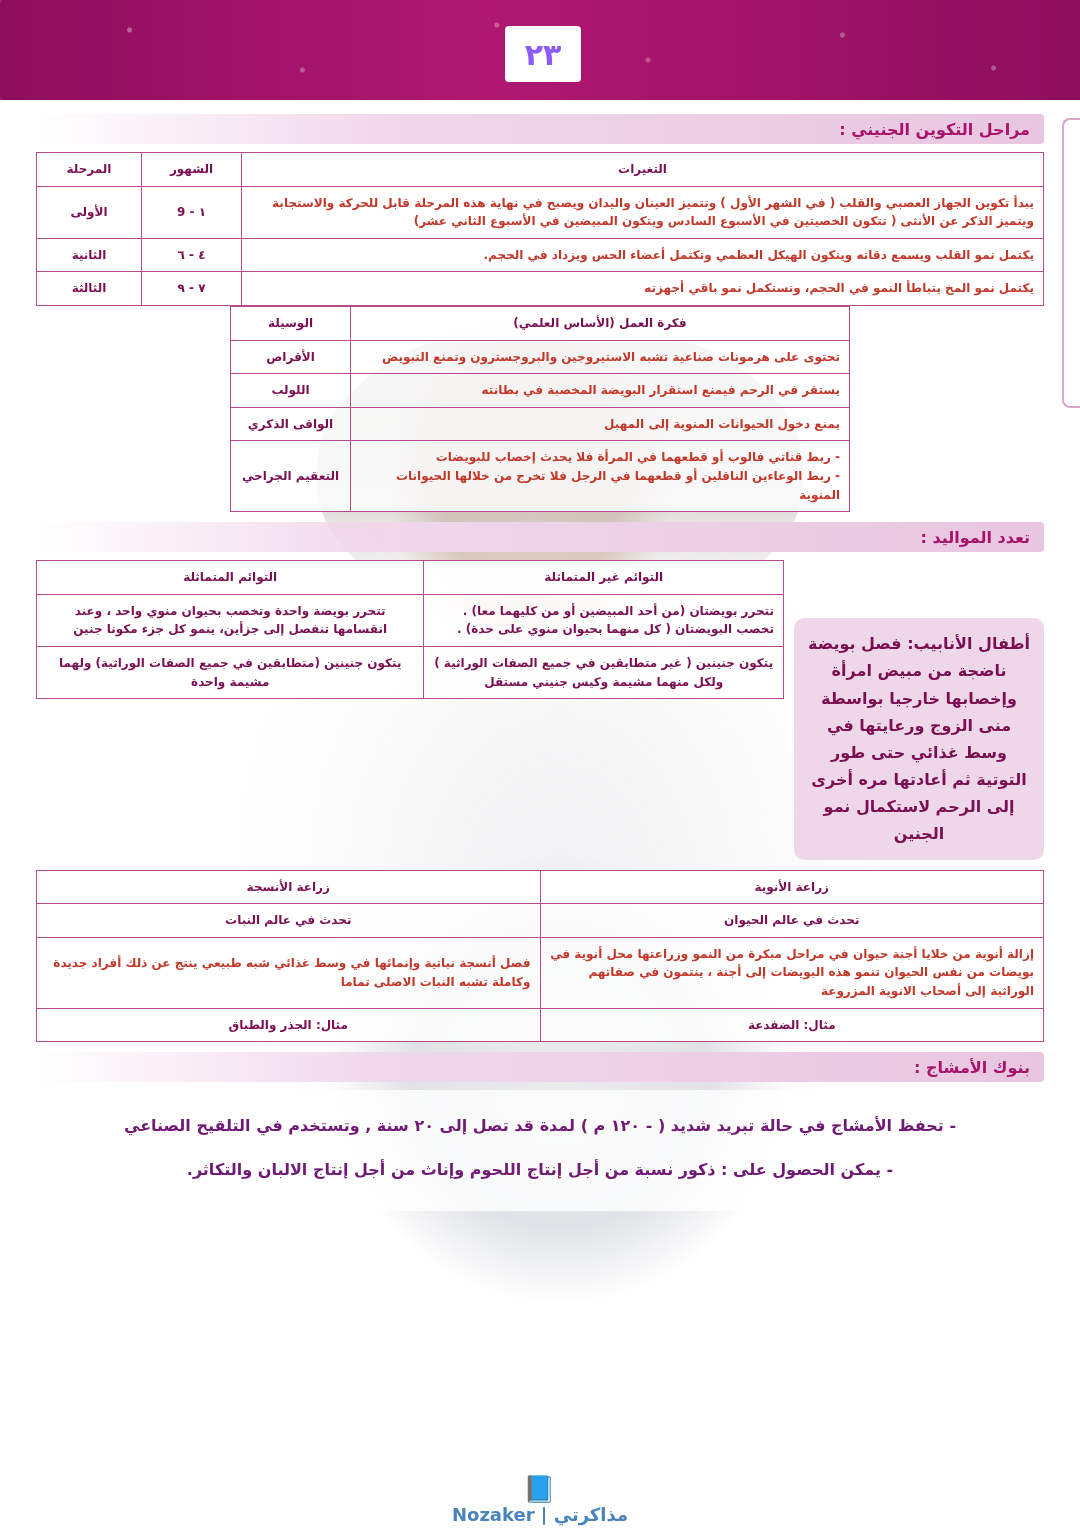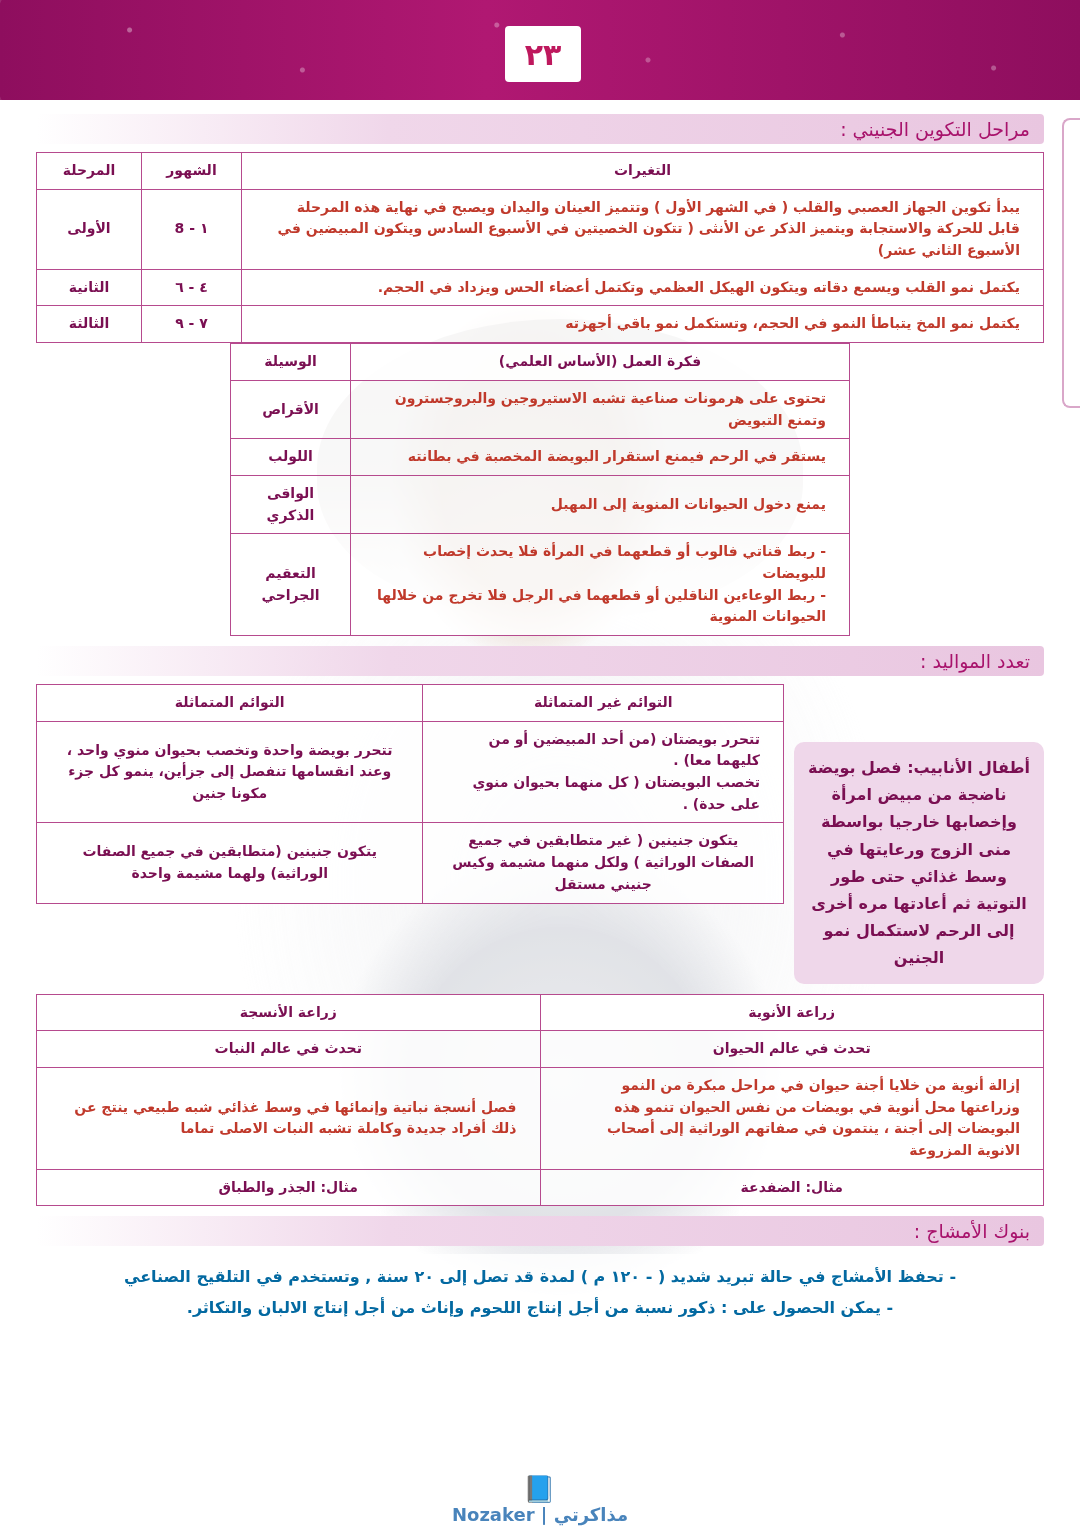--- a/index.html
+++ b/index.html
@@ -78,53 +78,53 @@
     font-size:34px;
     font-weight:bold;
     letter-spacing:-0.5px;
   }
   .page-badge{
     position:absolute; left:0; right:0; top:26px;
     margin:auto; width:76px; height:56px;
     background:#ffffff;
     border-radius:4px;
     display:flex; align-items:center; justify-content:center;
-    color:#be185d; font-size:30px; font-weight:bold;
+    color:#8b5cf6; font-size:30px; font-weight:bold;
     left:505px; right:auto;
   }
 
   
   .sheet{
     position:relative;
     margin:14px 36px 0 36px;
     z-index:2;
   }
   .section-bar{
     background:linear-gradient(90deg, rgba(243,224,238,0) 0%, #f0d7ea 35%, #e9c6e0 100%);
     border-radius:4px;
     height:30px;
     display:flex; align-items:center;
     padding:0 14px;
     margin:10px 0 8px 0;
   }
   .section-bar span{
-    color:#a8136c; font-size:19px; font-weight:normal;margin-left:44px;
+    color:#a8136c; font-size:16px; font-weight:bold;margin-left:44px;
   }
 
   table{
     border-collapse:collapse;
     width:100%;
     background:rgba(255,255,255,.82);
   }
   table td, table th{
     border:1px solid #b64a8e;
-    padding:7px 23px;
+    padding:7px 9px;
     text-align:center;
     vertical-align:middle;
-    font-size:14px;
+    font-size:12px;
     line-height:1.55;
   }
   th{
     color:#7a0f52;
     font-weight:bold;
     font-size:17px;
     background:rgba(255,255,255,.86);
   }
   .cell-head{ color:#7a0f52; font-weight:bold; }
   .cell-body{ color:#c0392b; font-weight:bold;text-align:right; }
@@ -160,22 +160,22 @@
   
   .t4 .c-half{ width:50%; }
 
   
   .footer-list{
     background:rgba(255,255,255,.8);
     border:1px solid transparent;
     padding:4px 10px 10px 10px;
   }
   .footer-list p{
-    margin:5px 0;
-    color:#0369a1;
+    margin:18px 0;
+    color:#701a75;
     font-weight:bold;
     font-size:16px;
     text-align:center;
     line-height:1.6;
   }
   .watermark{
     position:absolute;
     left:50%; transform:translateX(-50%);
     bottom:6px;
     text-align:center;
@@ -218,21 +218,21 @@
 
   <table class="t1">
     <tbody>
         <tr>
       <th>التغيرات</th>
       <th class="c-month">الشهور</th>
       <th class="c-stage">المرحلة</th>
     </tr>
     <tr>
       <td class="cell-body txt-right">يبدأ تكوين الجهاز العصبي والقلب ( في الشهر الأول ) وتتميز العينان واليدان ويصبح في نهاية هذه المرحلة قابل للحركة والاستجابة ويتميز الذكر عن الأنثى ( تتكون الخصيتين في الأسبوع السادس ويتكون المبيضين في الأسبوع الثاني عشر)</td>
-      <td class="cell-head">١ - 8</td>
+      <td class="cell-head">١ - 9</td>
       <td class="cell-head">الأولى</td>
     </tr>
     <tr>
       <td class="cell-body txt-right">يكتمل نمو القلب ويسمع دقاته ويتكون الهيكل العظمي وتكتمل أعضاء الحس ويزداد في الحجم.</td>
       <td class="cell-head">٤ - ٦</td>
       <td class="cell-head">الثانية</td>
     </tr>
     <tr>
       <td class="cell-body txt-right">يكتمل نمو المخ يتباطأ النمو في الحجم، وتستكمل نمو باقي أجهزته</td>
       <td class="cell-head">٧ - ٩</td>

